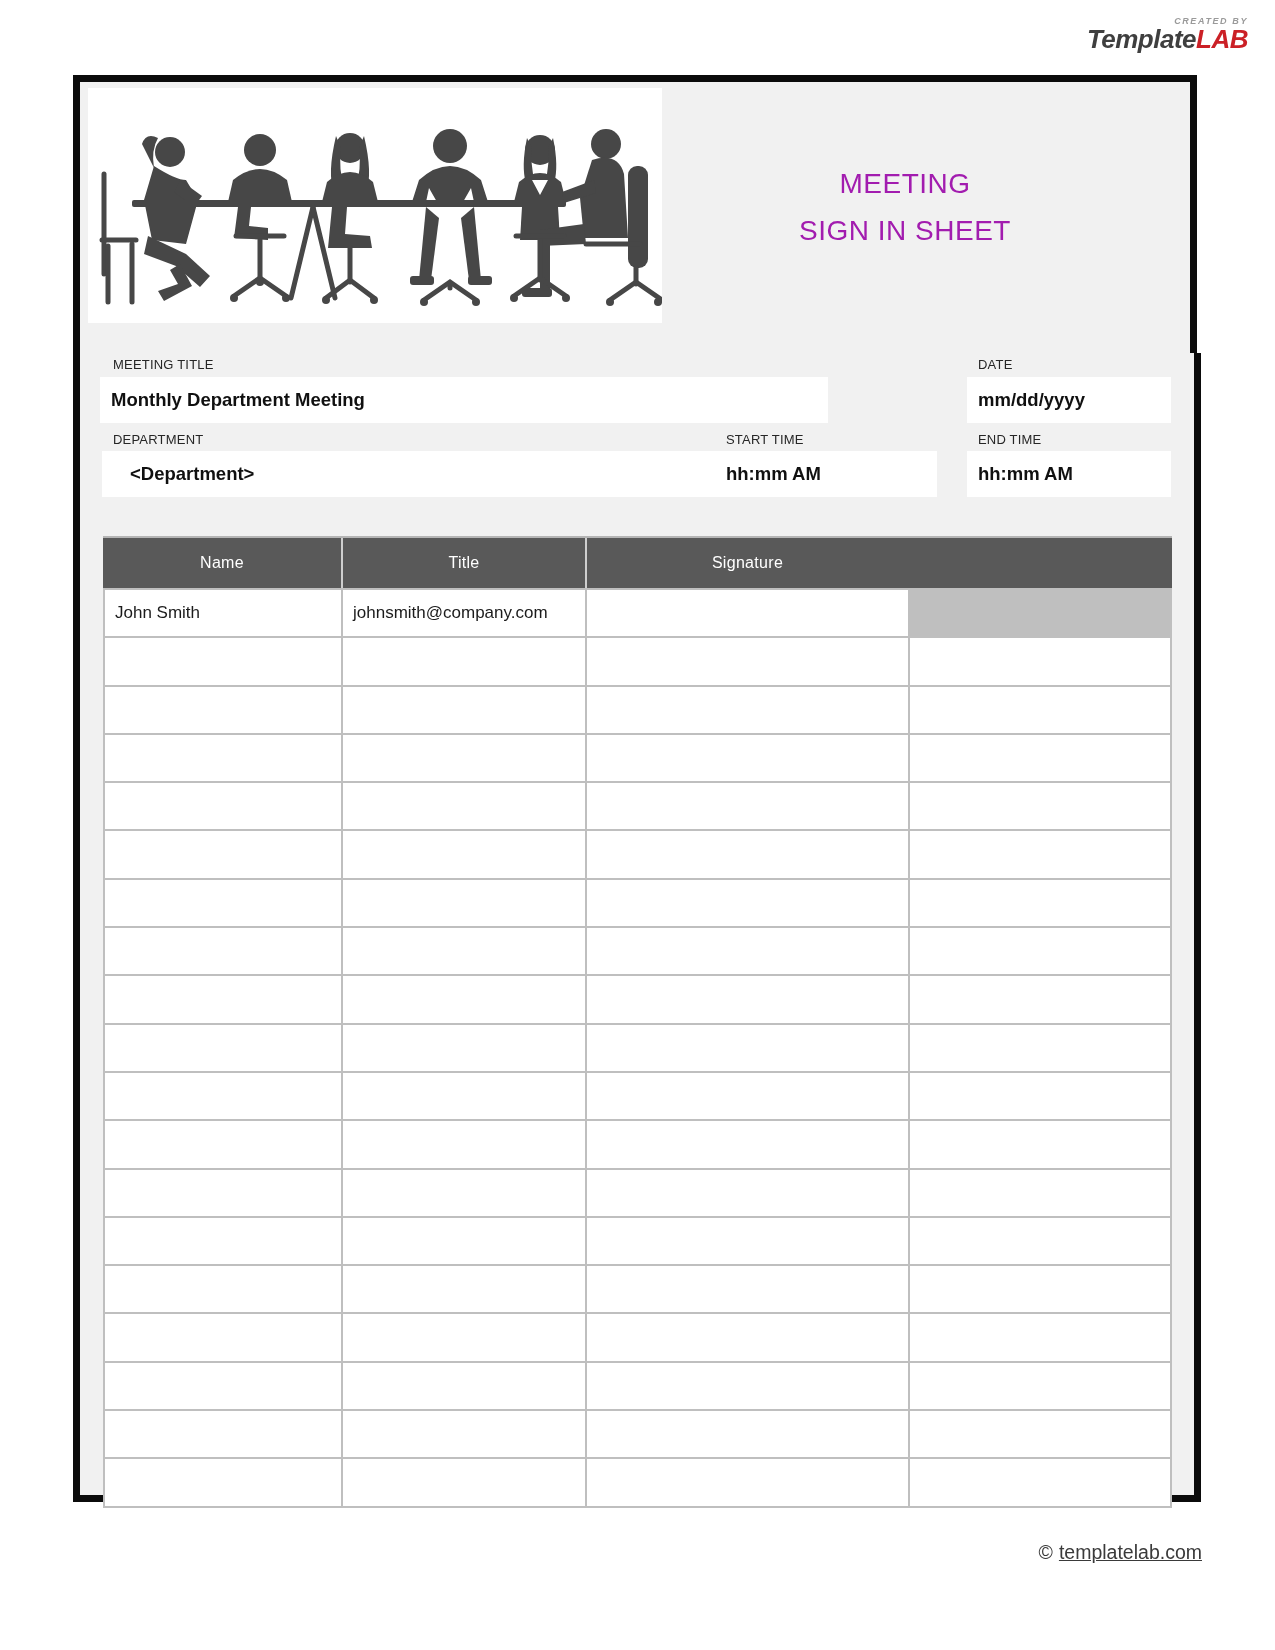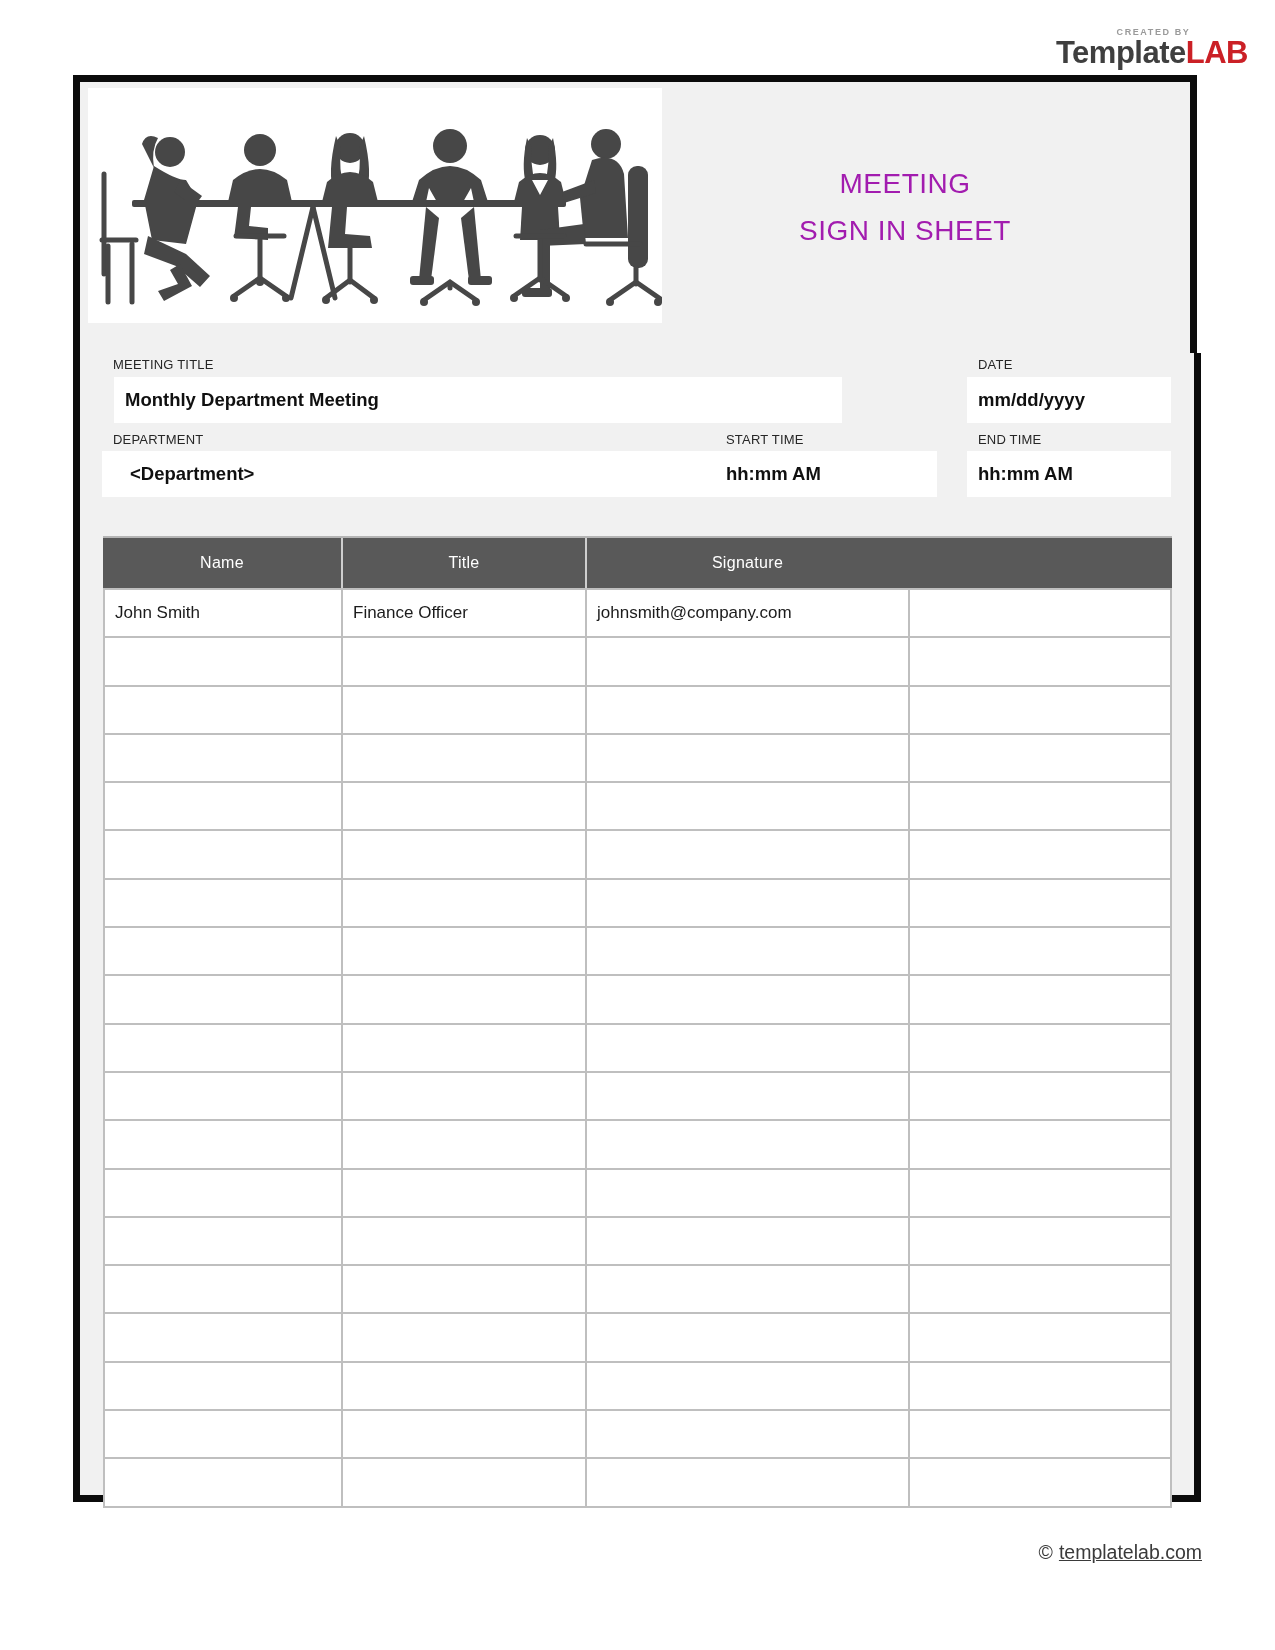--- a/index.html
+++ b/index.html
@@ -1,24 +1,24 @@
 <!DOCTYPE html>
 <html><head>
 <meta charset="utf-8">
 <style>
   * { margin:0; padding:0; box-sizing:border-box; }
   html,body { width:1275px; height:1650px; background:#ffffff;
     font-family:"Liberation Sans", sans-serif; }
   .page { position:relative; width:1275px; height:1650px; overflow:hidden; }
 
   
-  .logo { position:absolute; top:27px; right:27px; text-align:center; }
+  .logo { position:absolute; top:16px; right:27px; text-align:right;font-style:italic; }
   .logo .created-by { font-size:9px; font-weight:bold; letter-spacing:1.6px;
     color:#9a9a9a; margin-left:3px; }
-  .logo .brand { font-size:31px; font-weight:bold; letter-spacing:-0.5px;
+  .logo .brand { font-size:26px; font-weight:bold; letter-spacing:-0.5px;
     color:#3f3f3f; line-height:1.05; }
   .logo .brand .lab { color:#cb2026; }
 
   
   .card { position:absolute; left:73px; top:75px; width:1128px; height:1427px;
     background:#f1f1f1; border:7px solid #0b0b0b; }
   .step-border { position:absolute; left:1190px; top:75px; width:7px; height:278px;
     background:#0b0b0b; }
   .step-mask { position:absolute; left:1197px; top:75px; width:4px; height:278px;
     background:#ffffff; }
@@ -160,36 +160,35 @@
     <div>MEETING</div>
     <div>SIGN IN SHEET</div>
   </div>
 
   <div class="flabel" style="left:113px; top:357px;">MEETING TITLE</div>
   <div class="flabel" style="left:978px; top:357px;">DATE</div>
   <div class="flabel" style="left:113px; top:432px;">DEPARTMENT</div>
   <div class="flabel" style="left:726px; top:432px;">START TIME</div>
   <div class="flabel" style="left:978px; top:432px;">END TIME</div>
 
-  <div class="fbox" style="left:114px; top:377px; width:728px;">Monthly Department Meeting</div>
+  <div class="fbox" style="left:100px; top:377px; width:728px;">Monthly Department Meeting</div>
   <div class="fbox" style="left:967px; top:377px; width:204px;">mm/dd/yyyy</div>
   <div class="fbox" style="left:102px; top:451px; width:690px;padding-left:28px;">&lt;Department&gt;</div>
   <div class="fbox" style="left:715px; top:451px; width:222px;">hh:mm AM</div>
   <div class="fbox" style="left:967px; top:451px; width:204px;">hh:mm AM</div>
 
   <div class="table">
     <div class="thead">
         <div class="th">Name</div>
         <div class="th">Title</div>
         <div class="th">Signature</div>
       </div>
     <div class="tbody">
         <div class="tr">
           <div class="td">John Smith</div>
-          <div class="td">Finance Officer</div>
           <div class="td">johnsmith@company.com</div>
           <div class="td"></div>
         </div>
         <div class="tr">
           <div class="td"></div>
           <div class="td"></div>
           <div class="td"></div>
           <div class="td"></div>
         </div>
         <div class="tr">

